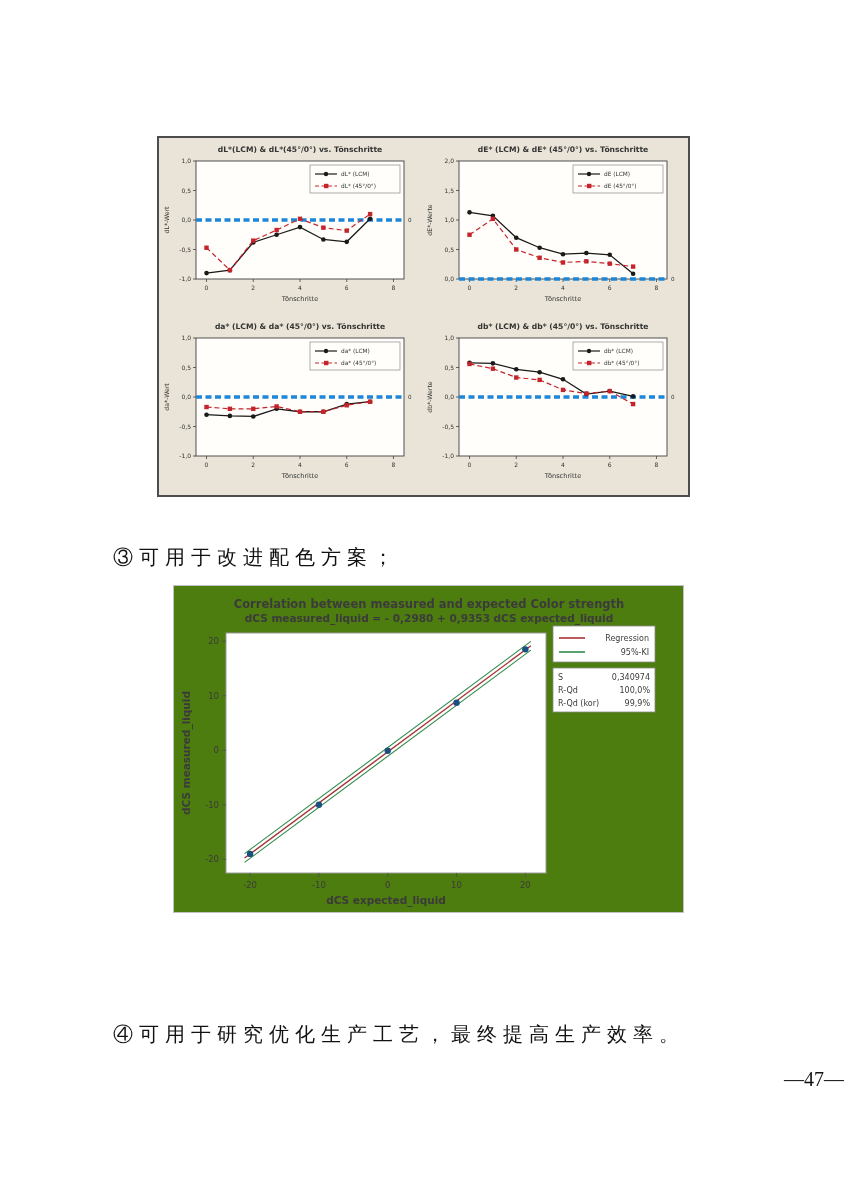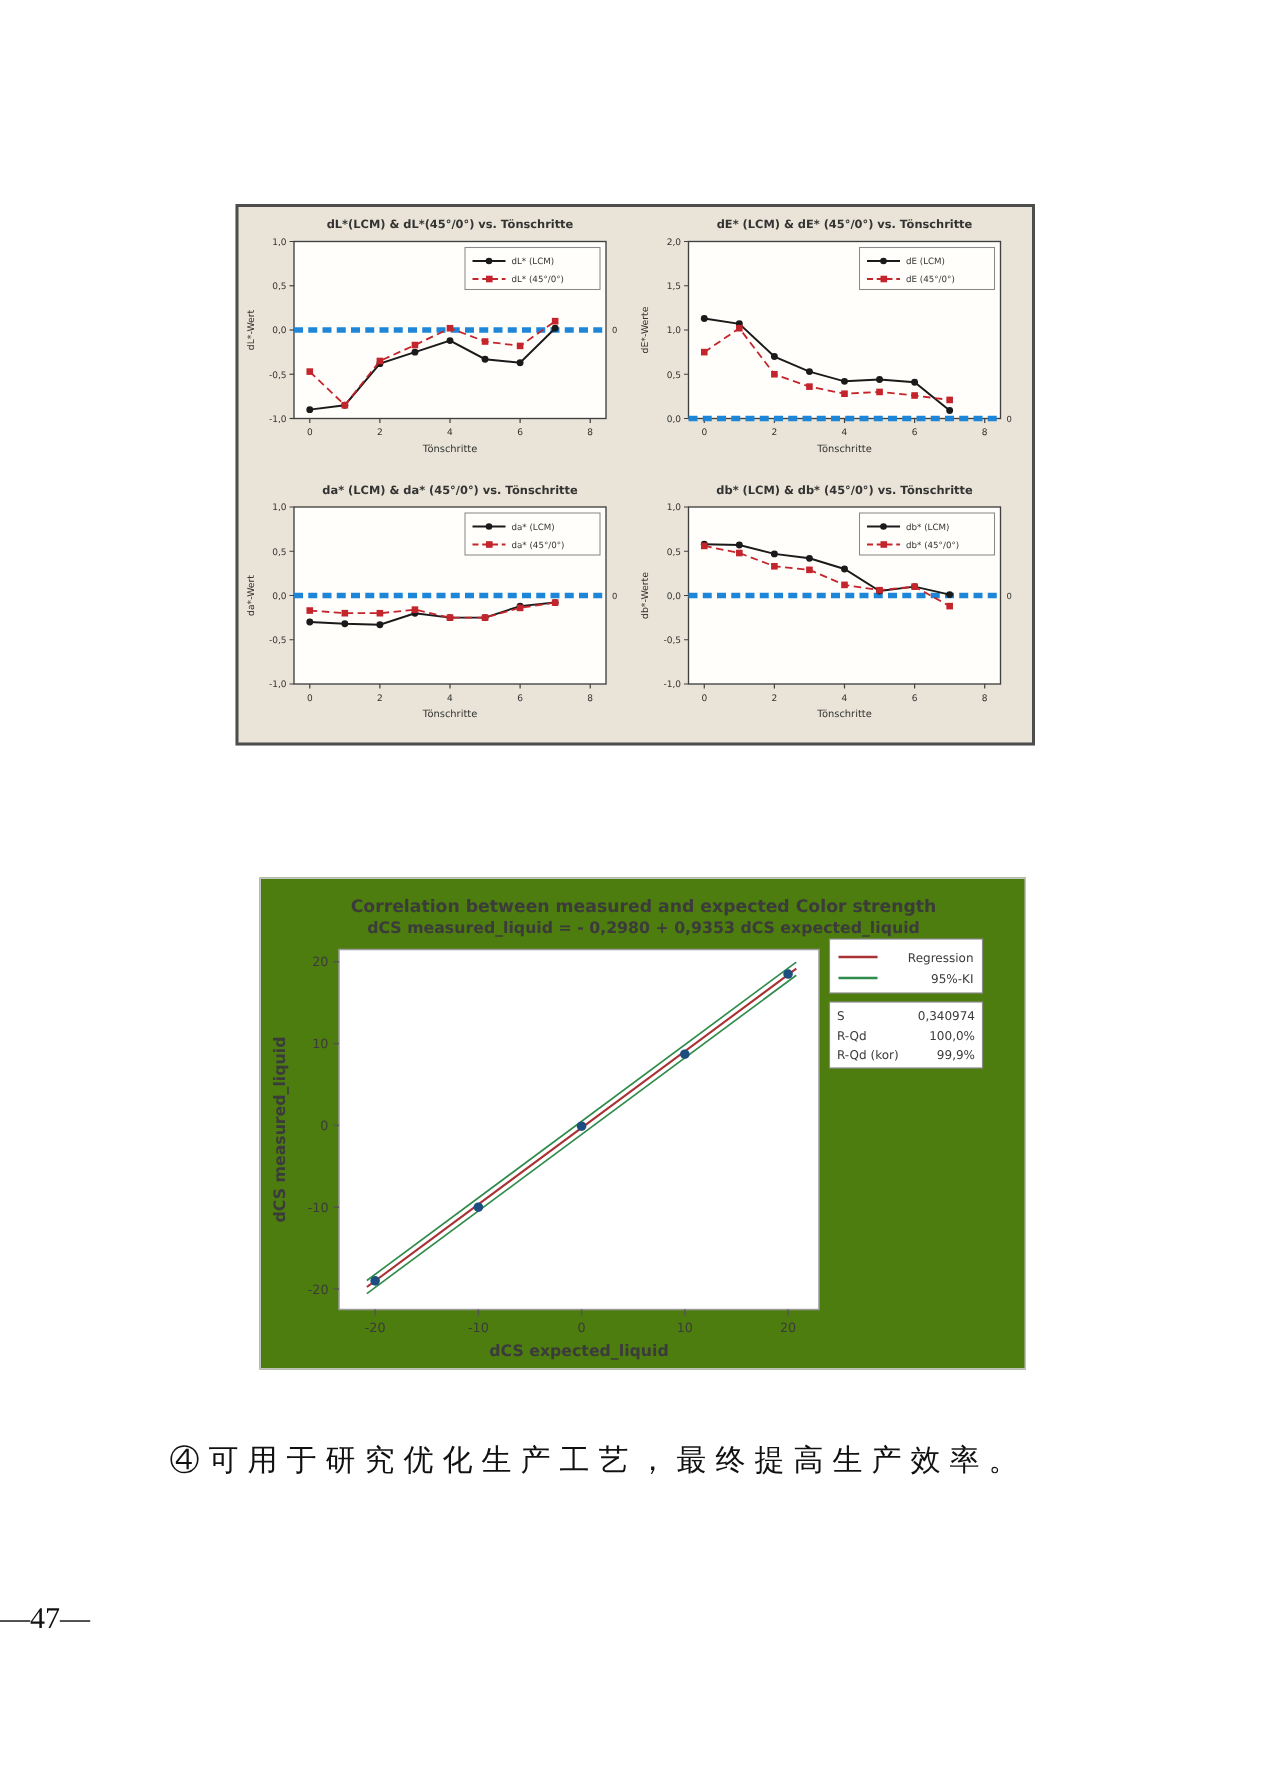--- a/index.html
+++ b/index.html
@@ -22,24 +22,24 @@
     position:absolute;left:173px;top:585px;width:511px;height:328px;
     background:#4d7c0f;border:1px solid #c2c2c2;box-sizing:border-box;
     margin:0;
   }
   .cjk-line{
     position:absolute;left:113px;width:660px;
     font-family:"Liberation Serif","DejaVu Serif",serif;
     font-size:20px;color:#111;letter-spacing:0.30em;white-space:nowrap;
   }
   #item3{top:524px;}
-  #item4{top:940px;}
+  #item4{top:1001px;}
   .pageno{
     position:absolute;left:0;top:1068px;width:100%;
-    text-align:left;
+    text-align:right;
     font-family:"Liberation Serif","DejaVu Serif",serif;
     font-size:20px;color:#111;
   }
   svg text{font-family:"DejaVu Sans","Liberation Sans",sans-serif;}
 </style>
 </head>
 <body>
 
 <div class="page">
 
@@ -277,20 +277,21 @@
               <circle cx="166" cy="35" r="2.2" fill="#1a1a1a"></circle>
               <text x="181" y="37.2" font-size="5.8" fill="#333">db* (LCM)</text>
               <line x1="155" y1="47" x2="177" y2="47" stroke="#c4242b" stroke-width="1.2" stroke-dasharray="4 2.5"></line>
               <rect x="164" y="44.8" width="4.4" height="4.4" fill="#c4242b"></rect>
               <text x="181" y="49.2" font-size="5.8" fill="#333">db* (45°/0°)</text>
             </g>
           </svg></div>
       </div>
   </figure>
 
+  <p class="cjk-line" id="item3">③可用于改进配色方案；</p>
 
   <figure class="fig2">
     <div id="scatter"><svg width="509" height="326" viewBox="0 0 509 326">
           <text x="255" y="22" font-size="11.5" fill="#3b3b3b" text-anchor="middle" font-weight="bold">Correlation between measured and expected Color strength</text>
           <text x="255" y="36" font-size="10.5" fill="#3b3b3b" text-anchor="middle" font-weight="bold">dCS measured_liquid = - 0,2980 + 0,9353 dCS expected_liquid</text>
           <rect x="52" y="47" width="320" height="240" fill="#ffffff" stroke="#9a9a9a" stroke-width="1"></rect>
           <line x1="76.08602150537635" y1="287" x2="76.08602150537635" y2="291" stroke="#555" stroke-width="1"></line>
           <text x="76.08602150537635" y="302" font-size="8.5" fill="#3b3b3b" text-anchor="middle">-20</text>
           <line x1="144.90322580645162" y1="287" x2="144.90322580645162" y2="291" stroke="#555" stroke-width="1"></line>
           <text x="144.90322580645162" y="302" font-size="8.5" fill="#3b3b3b" text-anchor="middle">-10</text>

